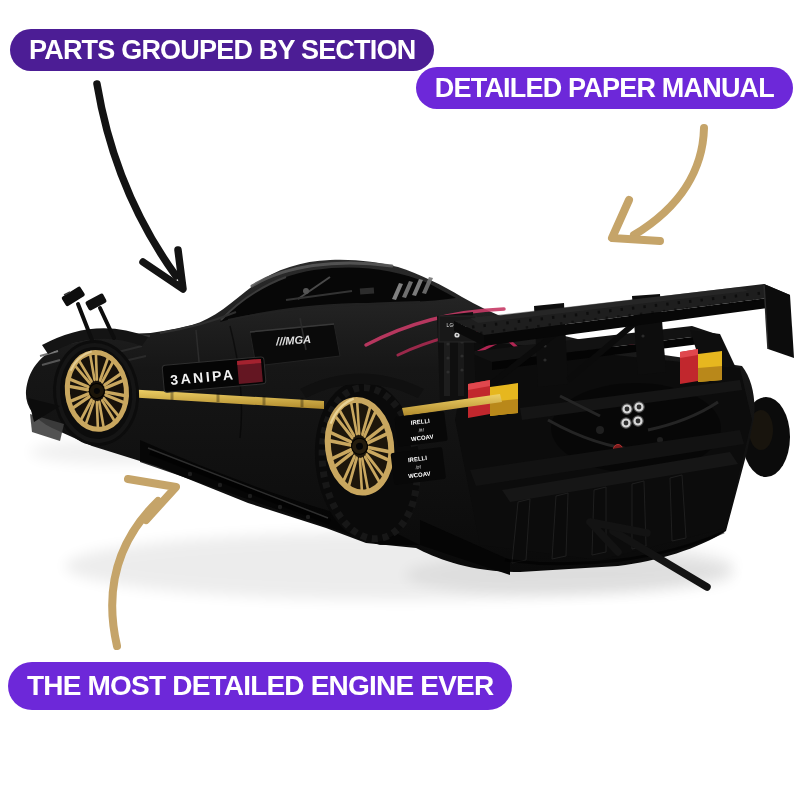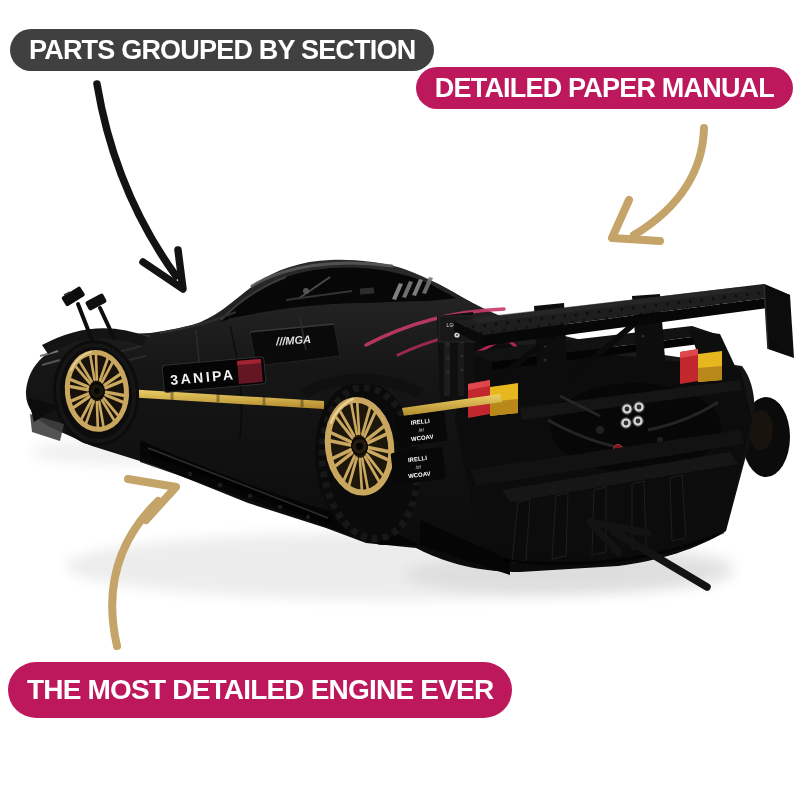--- a/index.html
+++ b/index.html
@@ -2,22 +2,22 @@
 <html><head>
 <meta charset="utf-8">
 <style>
   html,body{margin:0;padding:0;background:#ffffff;}
   .stage{position:relative;width:800px;height:800px;background:#ffffff;overflow:hidden;
          font-family:"Liberation Sans",sans-serif;}
   .hero{position:absolute;left:0;top:0;width:800px;height:800px;}
   .pill{position:absolute;display:flex;align-items:center;justify-content:center;
         white-space:nowrap;border-radius:999px;color:#ffffff;font-weight:700;
         letter-spacing:-0.8px;padding:0 19px;box-sizing:border-box;}
-  .pill-black{background:#404040;}
-  .pill-gold{background:#be185d;}
+  .pill-black{background:#4c1d95;}
+  .pill-gold{background:#6d28d9;}
   svg text{font-family:"Liberation Sans",sans-serif;}
 </style>
 </head>
 <body>
 
 <div class="stage">
 
   <svg class="hero" viewBox="0 0 800 800" width="800" height="800">
     <defs>
       <linearGradient id="bodyTop" x1="0" y1="0" x2="0" y2="1">
@@ -320,17 +320,17 @@
 
   <div class="pill pill-black" style="left:10px;top:29px;height:42px;font-size:27px;">
     <span>PARTS GROUPED BY SECTION</span>
   </div>
 
   <div class="pill pill-gold" style="right:7px;top:67px;height:42px;font-size:27px;">
     <span>DETAILED PAPER MANUAL</span>
   </div>
 
 
-  <div class="pill pill-gold" style="left:8px;top:662px;height:56px;font-size:28px;">
+  <div class="pill pill-gold" style="left:8px;top:662px;height:48px;font-size:28px;">
     <span>THE MOST DETAILED ENGINE EVER</span>
   </div>
 
 </div>
 
 </body></html>

